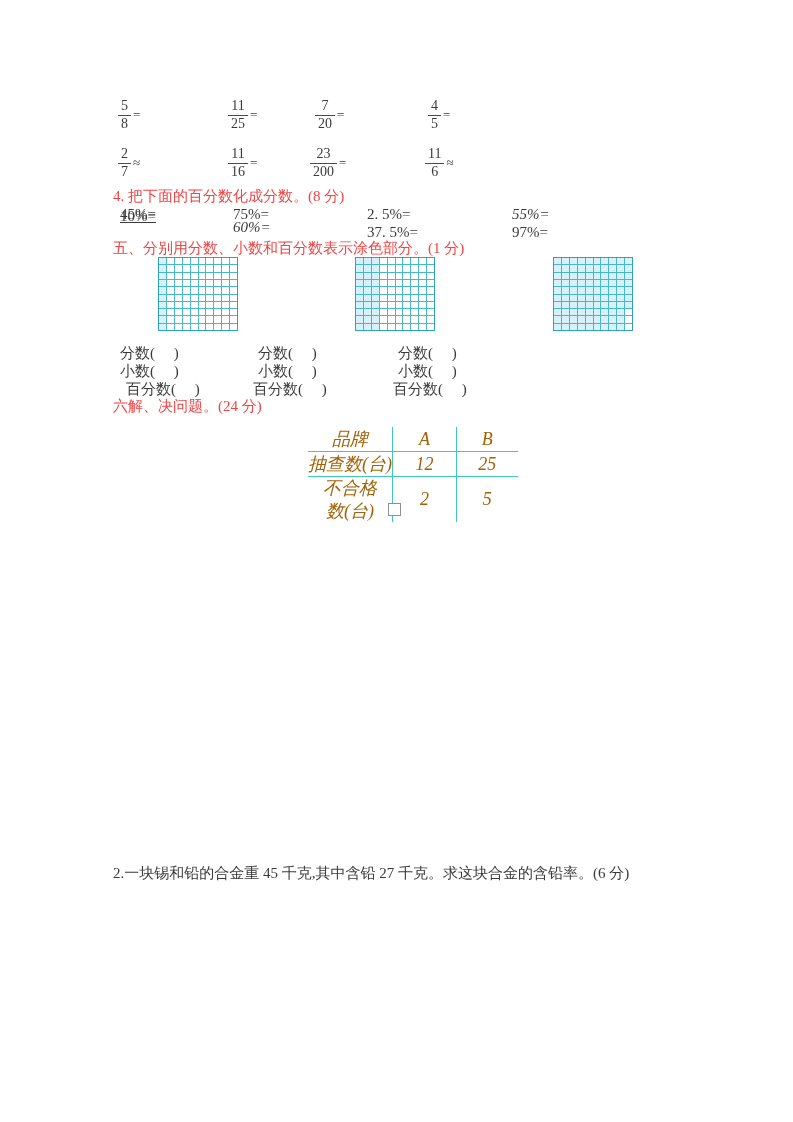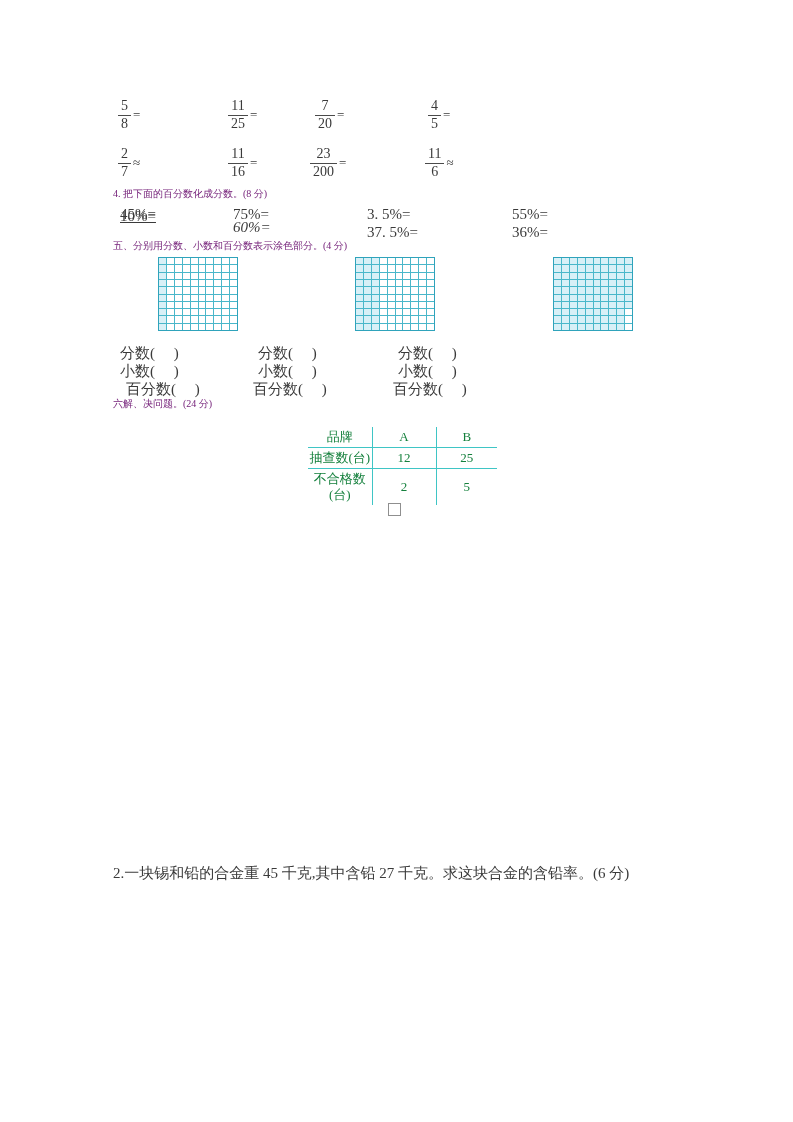--- a/index.html
+++ b/index.html
@@ -4,40 +4,40 @@
 <style>
   * { margin:0; padding:0; box-sizing:border-box; }
   html,body { background:#ffffff; }
   .page {
     position:relative; width:793px; height:1122px; background:#fff;
     font-family:"Liberation Serif","DejaVu Serif",serif;
     color:#3a3a3a; overflow:hidden;
   }
   .abs { position:absolute; }
   .txt { font-size:15px; line-height:1.15; white-space:pre; }
-  .heading { font-size:10px; color:#701a75; }
+  .heading { font-size:15px; color:#ef4444; }
 
   
   .frac { position:absolute; display:inline-flex; align-items:center; font-size:14px; line-height:1.05; }
   .frac .stack { display:inline-flex; flex-direction:column; align-items:stretch; text-align:center; }
   .frac .num { padding:0 3px 1px; }
   .frac .den { border-top:1px solid #4a4a4a; padding:1px 3px 0; }
   .frac .op { margin-left:2px; font-size:13px; }
 
   
   .cgrid {
     position:absolute; width:80px; height:74px;
     display:grid; grid-template-columns:repeat(10,1fr); grid-template-rows:repeat(10,1fr);
     gap:1px; background:var(--grid_line,#49b7ca); border:1px solid var(--grid_border,#2fa3bb);
   }
   .cgrid .cell { background:#fff; }
   .cgrid .cell.shaded { background:var(--grid_fill,#d8f0f7); }
 
   
-  .qtable { border-collapse:collapse; table-layout:fixed; font-size:13px; color:#15803d; }
+  .qtable { border-collapse:collapse; table-layout:fixed; font-size:18px; color:#a16207;font-style:italic; }
   .qtable td { text-align:center; vertical-align:middle; padding:0; }
   .qtable td.cv { border-right:1.5px solid var(--table_line,#3fc5c5); }
   .qtable tr.rh td { border-bottom:1.5px solid var(--table_line,#3fc5c5); }
   .qtable .nowrap { white-space:nowrap;margin-top:20px; }
   .wrapbox { display:inline-block; max-width:58px; line-height:1.25; }
 
   .sq { position:absolute; width:13px; height:13px; border:1px solid var(--square_border,#8f8f8f); background:#fff; }
 </style>
 </head>
 <body>
@@ -98,28 +98,28 @@
     <span class="stack">
         <span class="num">11</span>
         <span class="den">6</span>
       </span>
     <span class="op">≈</span>
   </span>
 
   <div class="abs txt heading" style="left:113px;top:188px;">4. 把下面的百分数化成分数。(8 分)</div>
   <span class="abs txt" style="left:120px;top:206px;">45%=</span>
   <span class="abs txt" style="left:233px;top:206px;">75%=</span>
-  <span class="abs txt" style="left:367px;top:206px;">3. 5%=</span>
-  <span class="abs txt" style="left:512px;top:206px;">55%=</span>
+  <span class="abs txt" style="left:367px;top:206px;">2. 5%=</span>
+  <span class="abs txt" style="left:512px;top:206px;font-style:italic;">55%=</span>
   <span class="abs txt" style="left:120px;top:208px;text-decoration:underline;">10%=</span>
   <span class="abs txt" style="left:233px;top:219px;font-style:italic;">60%=</span>
   <span class="abs txt" style="left:367px;top:224px;">37. 5%=</span>
-  <span class="abs txt" style="left:512px;top:224px;">36%=</span>
-
-  <div class="abs txt heading" style="left:113px;top:240px;">五、分别用分数、小数和百分数表示涂色部分。(4 分)</div>
+  <span class="abs txt" style="left:512px;top:224px;">97%=</span>
+
+  <div class="abs txt heading" style="left:113px;top:240px;">五、分别用分数、小数和百分数表示涂色部分。(1 分)</div>
   <div class="cgrid" style="left:158px;top:257px;">
       <div class="cell shaded"></div>
       <div class="cell"></div>
       <div class="cell"></div>
       <div class="cell"></div>
       <div class="cell"></div>
       <div class="cell"></div>
       <div class="cell"></div>
       <div class="cell"></div>
       <div class="cell"></div>

